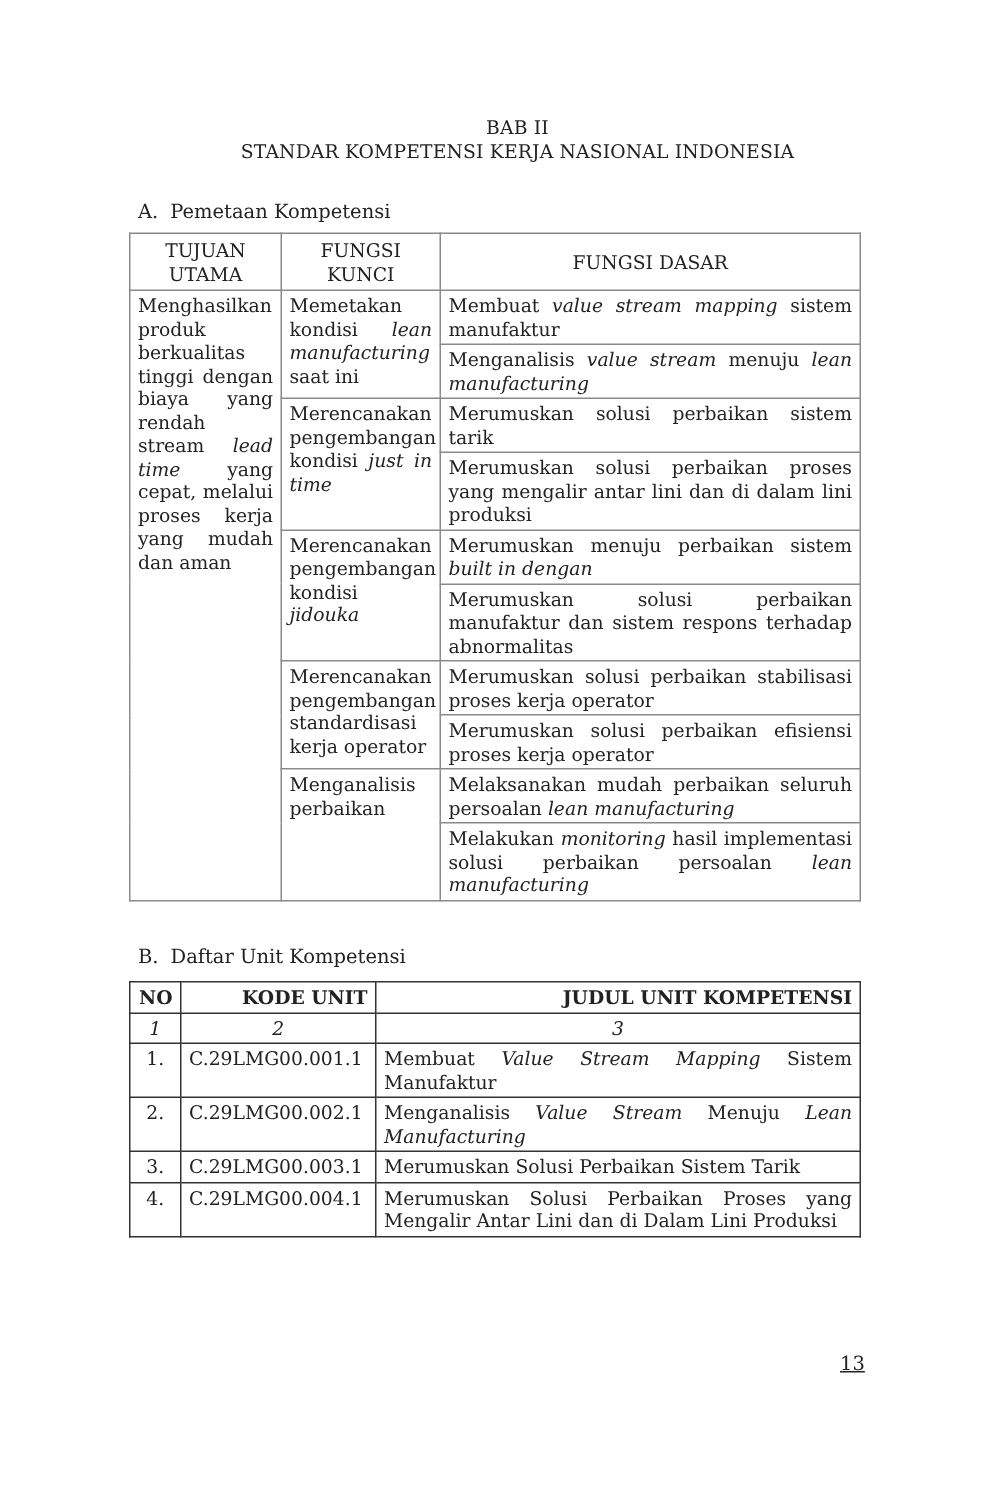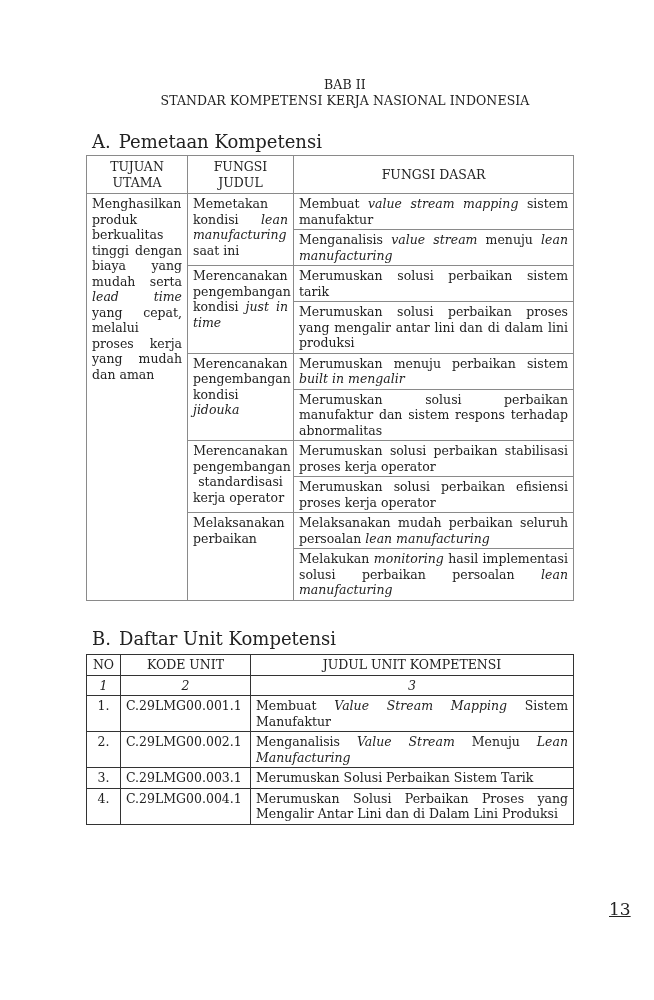--- a/index.html
+++ b/index.html
@@ -4,41 +4,41 @@
 <style>
   html, body { margin: 0; padding: 0; background: #ffffff; }
   body {
     width: 654px; height: 1000px; position: relative; overflow: hidden;
     font-family: "DejaVu Serif", serif; color: #222;
     font-size: 12.5px; line-height: 15.5px;
   }
   .title { position: absolute; left: 0; width: 690px; text-align: center; font-size: 12.5px; letter-spacing: 0.1px; }
   .t1 { top: 77px; }
   .t2 { top: 93px; }
-  .section { position: absolute; left: 92px; font-size: 18px; }
+  .section { position: absolute; left: 92px; font-size: 13px; }
   .secA { top: 134px; }
   .secB { top: 631px; }
   .secB .lbl, .secA .lbl { margin-left: 8px; }
 
   table { position: absolute; border-collapse: collapse; table-layout: fixed; }
   .tblA { left: 86px; top: 155px; width: 487px; padding-left: 39px; }
   .tblA td, .tblA th { border: 1px solid #8a8a8a; vertical-align: top; padding: 2px 5px 2px 5px; font-weight: normal; }
   .tblA th { text-align: center; vertical-align: middle; padding: 3px 4px; }
   .tblA td { text-align: justify; text-align-last: left; }
 
   .tblB { left: 86px; top: 654px; width: 487px; }
   .tblB td, .tblB th { border: 1px solid #333; padding: 2px 5px; font-weight: normal; vertical-align: top; }
-  .tblB th { text-align: center; }
+  .tblB th { text-align: right; font-weight: bold; }
   .tblB .ital td { text-align: center; font-style: italic; }
   .tblB .c { text-align: center; }
   .tblB .j { text-align: justify; text-align-last: left; }
   .tblB .j.single { text-align: left; }
 
   i { font-style: italic; }
-  .pagenum { position: absolute; left: 609px; top: 902px; font-size: 17px; text-decoration: underline; }
+  .pagenum { position: absolute; left: 560px; top: 902px; font-size: 13px; text-decoration: underline; }
 
   .hA { height: 31px; }
   .rA2 { height: 31px; }
   .rA3 { height: 46px; }
 </style>
 </head>
 <body>
 
 <div class="title t1">BAB II</div>
 <div class="title t2">STANDAR KOMPETENSI KERJA NASIONAL INDONESIA</div>
@@ -49,59 +49,59 @@
 
 <table class="tblA">
   <colgroup>
       <col style="width:101px">
       <col style="width:106px">
       <col style="width:280px">
     </colgroup>
   <tbody>
       <tr class="hA">
     <th><span>TUJUAN</span><br><span>UTAMA</span></th>
-    <th><span>FUNGSI</span><br><span>JUDUL</span></th>
+    <th><span>FUNGSI</span><br><span>KUNCI</span></th>
     <th>FUNGSI DASAR</th>
   </tr>
 
   <tr>
-    <td rowspan="10"><span>Menghasilkan produk berkualitas tinggi dengan biaya yang mudah serta </span><i>lead time</i><span> yang cepat, melalui proses kerja yang mudah dan aman</span></td>
+    <td rowspan="10"><span>Menghasilkan produk berkualitas tinggi dengan biaya yang rendah stream </span><i>lead time</i><span> yang cepat, melalui proses kerja yang mudah dan aman</span></td>
     <td rowspan="2"><span>Memetakan kondisi </span><i>lean manufacturing</i><span> saat ini</span></td>
     <td class="rA2"><span>Membuat </span><i>value stream mapping</i><span> sistem manufaktur</span></td>
   </tr>
   <tr>
     <td class="rA2"><span>Menganalisis </span><i>value stream</i><span> menuju </span><i>lean manufacturing</i></td>
   </tr>
 
   <tr>
     <td rowspan="2"><span>Merencanakan pengembangan kondisi </span><i>just in time</i></td>
     <td class="rA2">Merumuskan solusi perbaikan sistem tarik</td>
   </tr>
   <tr>
     <td class="rA3">Merumuskan solusi perbaikan proses yang mengalir antar lini dan di dalam lini produksi</td>
   </tr>
 
   <tr>
     <td rowspan="2"><span>Merencanakan pengembangan kondisi </span><i>jidouka</i></td>
-    <td class="rA2"><span>Merumuskan menuju perbaikan sistem </span><i>built in mengalir</i></td>
+    <td class="rA2"><span>Merumuskan menuju perbaikan sistem </span><i>built in dengan</i></td>
   </tr>
   <tr>
     <td class="rA3">Merumuskan solusi perbaikan manufaktur dan sistem respons terhadap abnormalitas</td>
   </tr>
 
   <tr>
-    <td rowspan="2" style="text-align:center">Merencanakan pengembangan standardisasi kerja operator</td>
+    <td rowspan="2" style="text-align:left">Merencanakan pengembangan standardisasi kerja operator</td>
     <td class="rA2">Merumuskan solusi perbaikan stabilisasi proses kerja operator</td>
   </tr>
   <tr>
     <td class="rA2">Merumuskan solusi perbaikan efisiensi proses kerja operator</td>
   </tr>
 
   <tr>
-    <td rowspan="2" style="text-align:left">Melaksanakan perbaikan</td>
+    <td rowspan="2" style="text-align:left">Menganalisis perbaikan</td>
     <td class="rA2"><span>Melaksanakan mudah perbaikan seluruh persoalan </span><i>lean manufacturing</i></td>
   </tr>
   <tr>
     <td class="rA3"><span>Melakukan </span><i>monitoring</i><span> hasil implementasi solusi perbaikan persoalan </span><i>lean manufacturing</i></td>
   </tr>
 </tbody>
   </table>
 
 <div class="section secB">
   <span>B.</span><span class="lbl">Daftar Unit Kompetensi</span>

